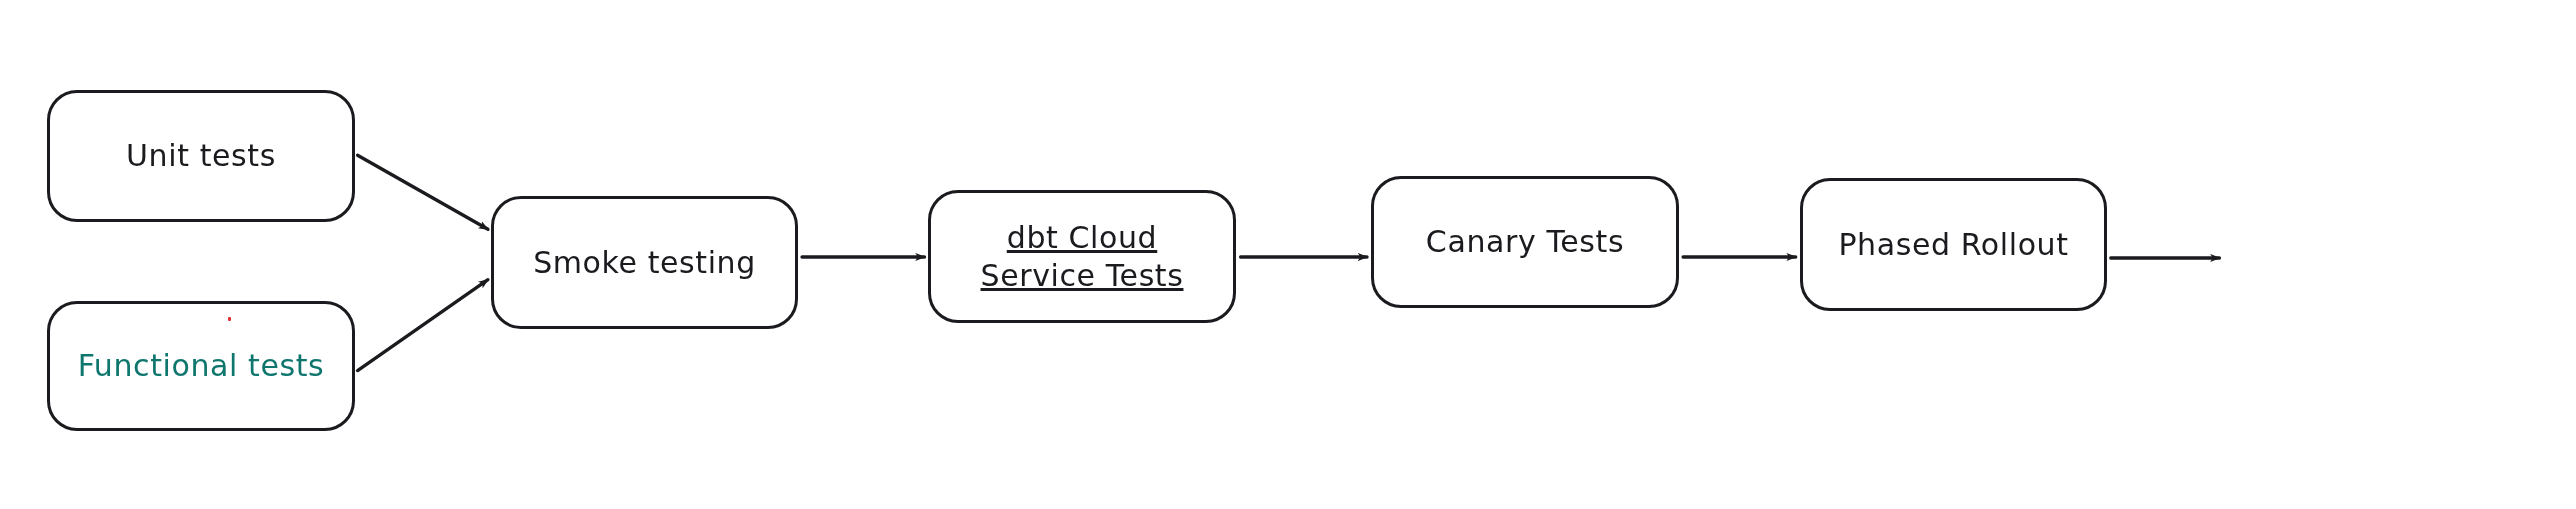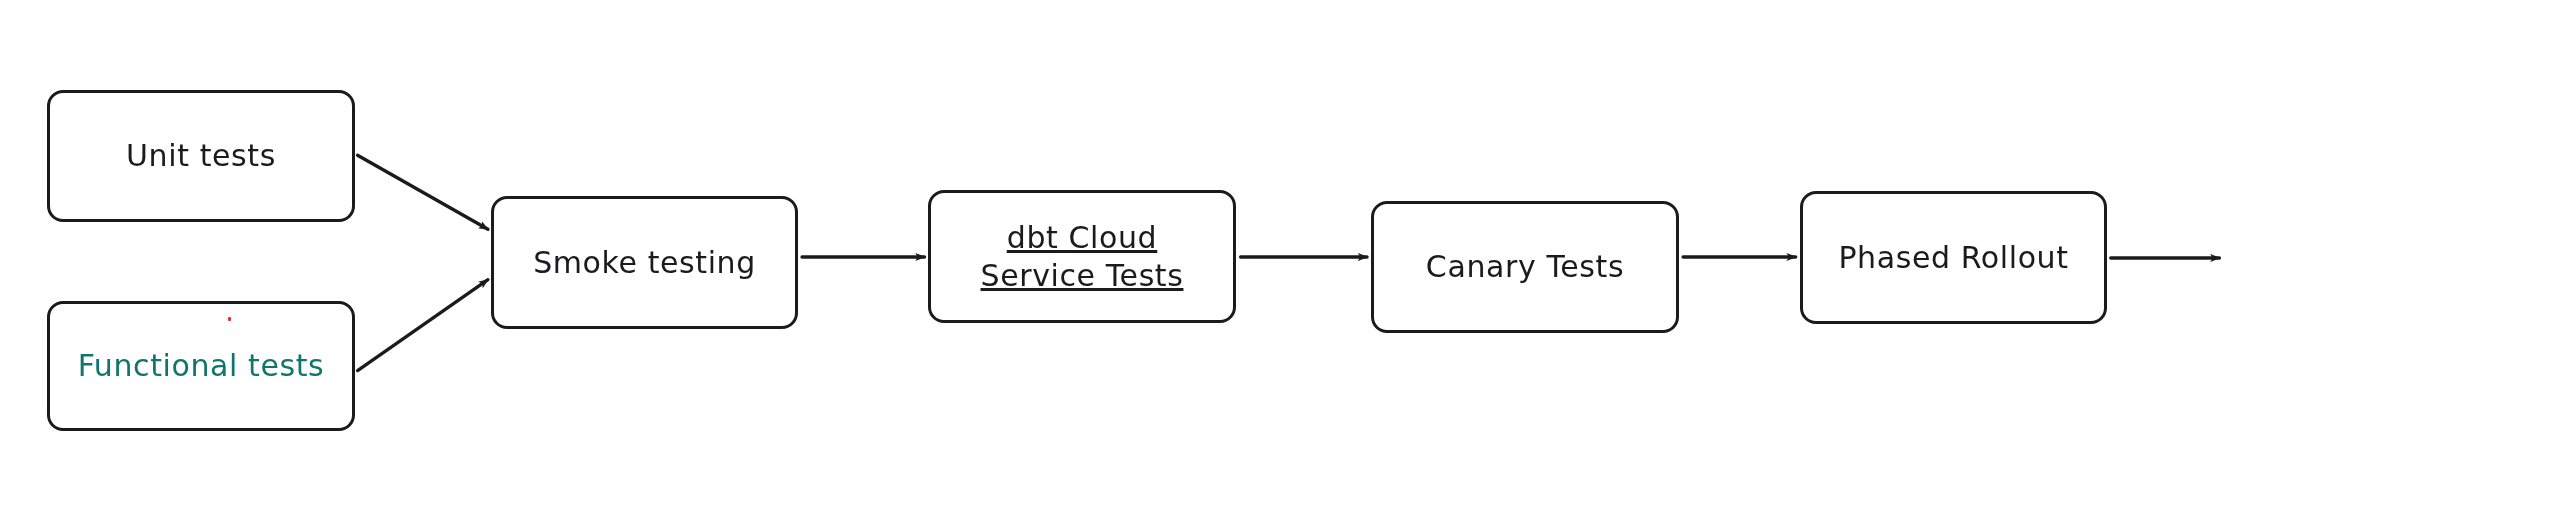--- a/index.html
+++ b/index.html
@@ -24,21 +24,21 @@
     top: 0;
     width: 2576px;
     height: 510px;
     pointer-events: none;
   }
   .node {
     position: absolute;
     box-sizing: border-box;
     background: #ffffff;
     border: 3px solid #1b1b1f;
-    border-radius: 16px;
+    border-radius: 30px;
     display: flex;
     align-items: center;
     justify-content: center;
     text-align: center;
     color: #1b1b1f;
     font-family: "DejaVu Sans", sans-serif;
     font-size: 30px;
     line-height: 1.26;
     letter-spacing: 0.6px;
     font-weight: 400;
@@ -89,25 +89,25 @@
 
   <div class="node" style="left: 491px; top: 190px; width: 307px; height: 133px; border-color: rgb(27, 27, 31); background: rgb(255, 255, 255); color: rgb(27, 27, 31); margin-top: 6px;">
     <span class="label">Smoke testing</span>
   </div>
 
   <div class="node" style="left: 928px; top: 190px; width: 308px; height: 133px; border-color: rgb(27, 27, 31); background: rgb(255, 255, 255); color: rgb(27, 27, 31); text-decoration: underline;">
     <span class="label">dbt Cloud
 Service Tests</span>
   </div>
 
-  <div class="node" style="left: 1371px; top: 201px; width: 308px; height: 132px; border-color: rgb(27, 27, 31); background: rgb(255, 255, 255); color: rgb(27, 27, 31);">
+  <div class="node" style="left: 1371px; top: 176px; width: 308px; height: 132px; border-color: rgb(27, 27, 31); background: rgb(255, 255, 255); color: rgb(27, 27, 31);">
     <span class="label">Canary Tests</span>
   </div>
 
-  <div class="node" style="left: 1800px; top: 191px; width: 307px; height: 133px; border-color: rgb(27, 27, 31); background: rgb(255, 255, 255); color: rgb(27, 27, 31);">
+  <div class="node" style="left: 1800px; top: 178px; width: 307px; height: 133px; border-color: rgb(27, 27, 31); background: rgb(255, 255, 255); color: rgb(27, 27, 31);">
     <span class="label">Phased Rollout</span>
   </div>
 
 
   <div class="artifact-dot" style="left: 228px; top: 317px; background: rgb(224, 48, 48);"></div>
 
 </div>
 
 
 </body></html>

